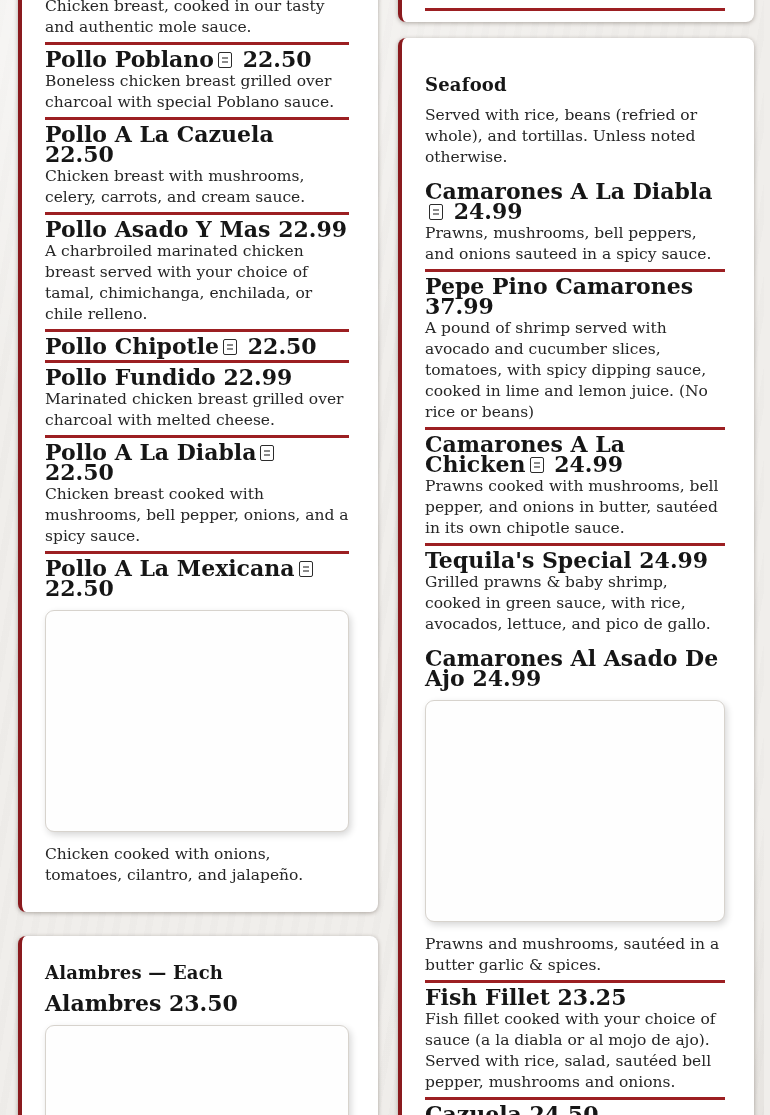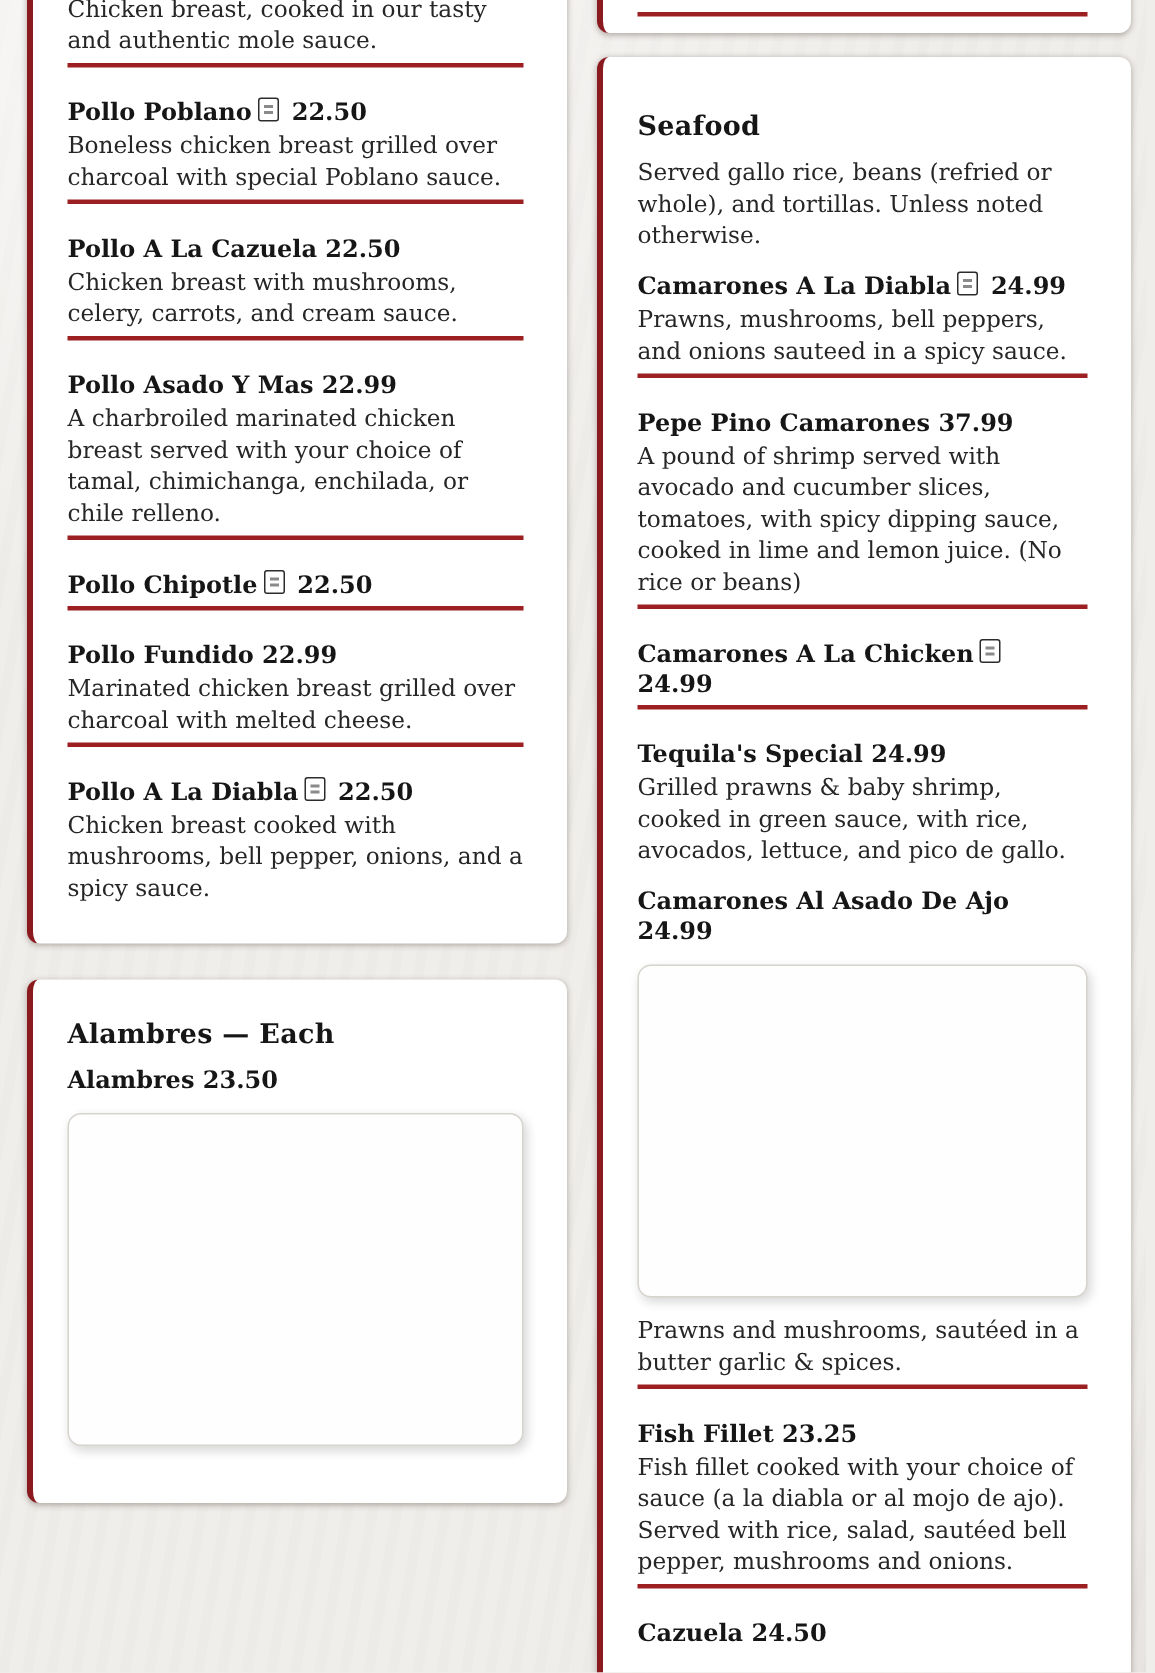--- a/index.html
+++ b/index.html
@@ -46,21 +46,21 @@
 
   .card-heading{
     margin:0 0 8px;font-size:18px;line-height:25px;font-weight:700;
     color:var(--title);letter-spacing:.2px;
   }
   .item-desc{margin:0;font-size:15.5px;line-height:21px;color:var(--text);}
   .intro{margin-bottom:0;}
 
   .divider{height:3px;background:var(--divider);margin:4px 0 0;}
   .item-title{
-    margin:20px 0 2px;font-size:16px;line-height:20px;font-weight:700;color:var(--title);
+    margin:4px 0 2px;font-size:22px;line-height:20px;font-weight:700;color:var(--title);
   }
   .no-divider .item-title{margin-top:13px;}
   .card-heading + .menu-item .item-title{margin-top:4px;}
 
   
   .tofu{
     display:inline-block;width:12px;height:14px;border:1.4px solid #2c2c2c;border-radius:2px;
     margin:0 3px -1px 4px;
     background:
       linear-gradient(#8a8a8a,#8a8a8a) 50% 30%/6px 2px no-repeat,
@@ -105,20 +105,26 @@
           <div class="menu-item">
             <div class="divider"></div>
             <h3 class="item-title"><span class="item-name">Pollo Fundido</span> <span class="item-price">22.99</span></h3>
             <p class="item-desc">Marinated chicken breast grilled over charcoal with melted cheese.</p>
           </div>
           <div class="menu-item">
             <div class="divider"></div>
             <h3 class="item-title"><span class="item-name">Pollo A La Diabla</span><span class="tofu"></span> <span class="item-price">22.50</span></h3>
             <p class="item-desc">Chicken breast cooked with mushrooms, bell pepper, onions, and a spicy sauce.</p>
           </div>
+          <div class="menu-item">
+            <div class="divider"></div>
+            <h3 class="item-title"><span class="item-name">Pollo A La Mexicana</span><span class="tofu"></span> <span class="item-price">22.50</span></h3>
+            <div class="img-box"></div>
+            <p class="item-desc">Chicken cooked with onions, tomatoes, cilantro, and jalapeño.</p>
+          </div>
         </div>
       </section>
       <section class="card">
         <div class="card-body">
           <h2 class="card-heading">Alambres — Each</h2>
           <div class="menu-item no-divider">
             <h3 class="item-title"><span class="item-name">Alambres</span> <span class="item-price">23.50</span></h3>
             <div class="img-box"></div>
           </div>
         </div>
@@ -128,33 +134,34 @@
       <section class="card fragment">
         <div class="card-body">
           <div class="menu-item">
             <div class="divider"></div>
           </div>
         </div>
       </section>
       <section class="card pad-lg">
         <div class="card-body">
           <h2 class="card-heading">Seafood</h2>
-          <p class="item-desc intro">Served gallo rice, beans (refried or whole), and tortillas. Unless noted otherwise.</p>
+          <p class="item-desc intro">Served with rice, beans (refried or whole), and tortillas. Unless noted otherwise.</p>
           <div class="menu-item no-divider">
             <h3 class="item-title"><span class="item-name">Camarones A La Diabla</span><span class="tofu"></span> <span class="item-price">24.99</span></h3>
             <p class="item-desc">Prawns, mushrooms, bell peppers, and onions sauteed in a spicy sauce.</p>
           </div>
           <div class="menu-item">
             <div class="divider"></div>
             <h3 class="item-title"><span class="item-name">Pepe Pino Camarones</span> <span class="item-price">37.99</span></h3>
             <p class="item-desc">A pound of shrimp served with avocado and cucumber slices, tomatoes, with spicy dipping sauce, cooked in lime and lemon juice. (No rice or beans)</p>
           </div>
           <div class="menu-item">
             <div class="divider"></div>
             <h3 class="item-title"><span class="item-name">Camarones A La Chicken</span><span class="tofu"></span> <span class="item-price">24.99</span></h3>
+            <p class="item-desc">Prawns cooked with mushrooms, bell pepper, and onions in butter, sautéed in its own chipotle sauce.</p>
           </div>
           <div class="menu-item">
             <div class="divider"></div>
             <h3 class="item-title"><span class="item-name">Tequila's Special</span> <span class="item-price">24.99</span></h3>
             <p class="item-desc">Grilled prawns &amp; baby shrimp, cooked in green sauce, with rice, avocados, lettuce, and pico de gallo.</p>
           </div>
           <div class="menu-item no-divider">
             <h3 class="item-title"><span class="item-name">Camarones Al Asado De Ajo</span> <span class="item-price">24.99</span></h3>
             <div class="img-box"></div>
             <p class="item-desc">Prawns and mushrooms, sautéed in a butter garlic &amp; spices.</p>

